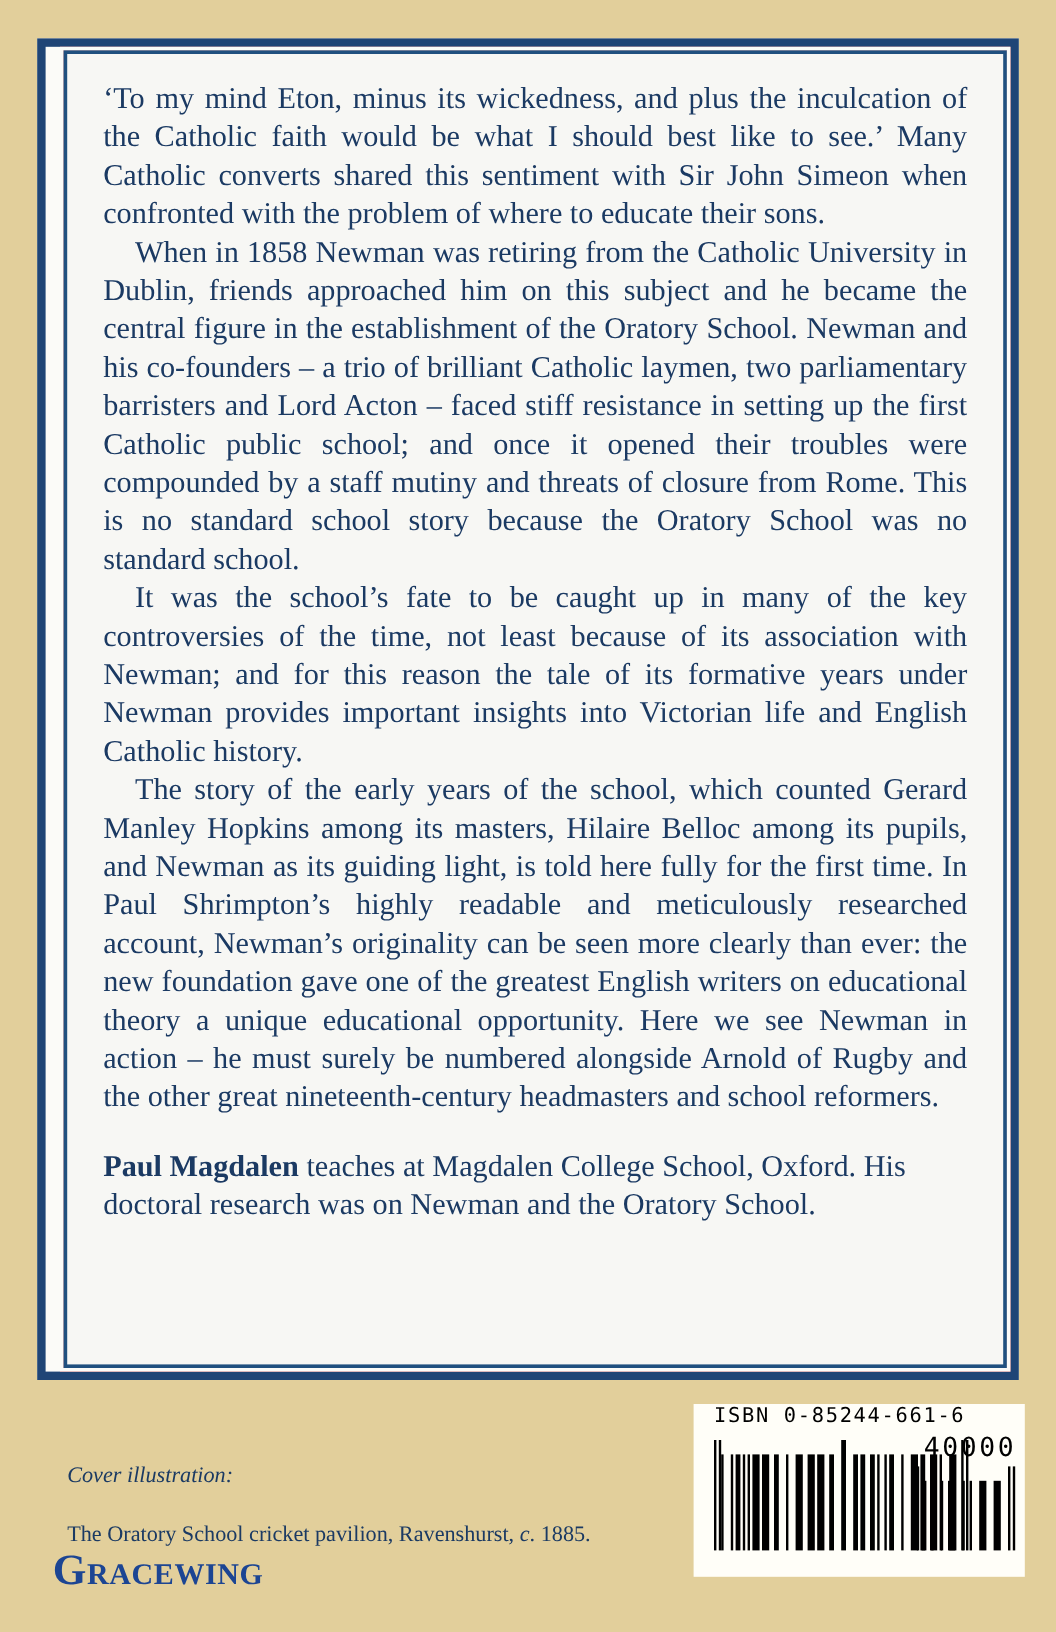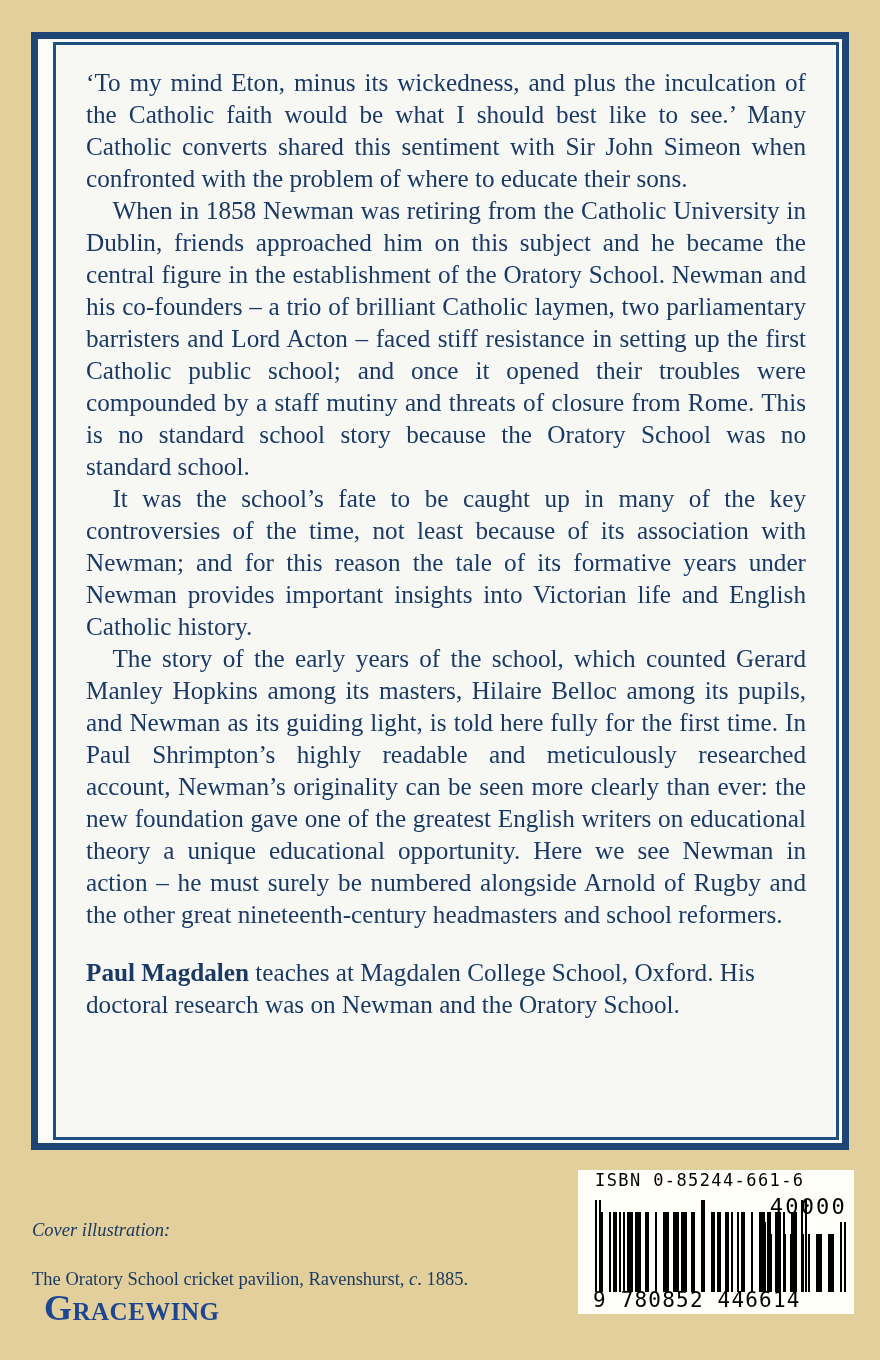--- a/index.html
+++ b/index.html
@@ -75,21 +75,21 @@
     margin-top: 26px !important;
     text-align: left !important;
   }
   .author-name {
     font-weight: bold;
   }
 
   
   #credit-block {
     position: absolute;
-    left: 32px;
+    left: 56px;
     top: 1218px;
     width: 540px;
     color: #1b3a63;
     font-size: 18.5px;
     line-height: 25px;
   }
   #credit-label {
     font-style: italic;
     display: block;
   }
@@ -282,16 +282,15 @@
         <span style="width: 2px; height: 58px;"></span>
         <span style="width: 6px; height: 58px; background: transparent;"></span>
         <span style="width: 6px; height: 58px;"></span>
         <span style="width: 6px; height: 58px; background: transparent;"></span>
         <span style="width: 6px; height: 58px;"></span>
         <span style="width: 6px; height: 58px; background: transparent;"></span>
         <span style="width: 2px; height: 70px;"></span>
         <span style="width: 2px; height: 70px; background: transparent;"></span>
         <span style="width: 2px; height: 70px;"></span>
       </div>
-    <div id="ean-digits">9 780852 446614</div>
   </div>
 
 </div>
 
 </body></html>

